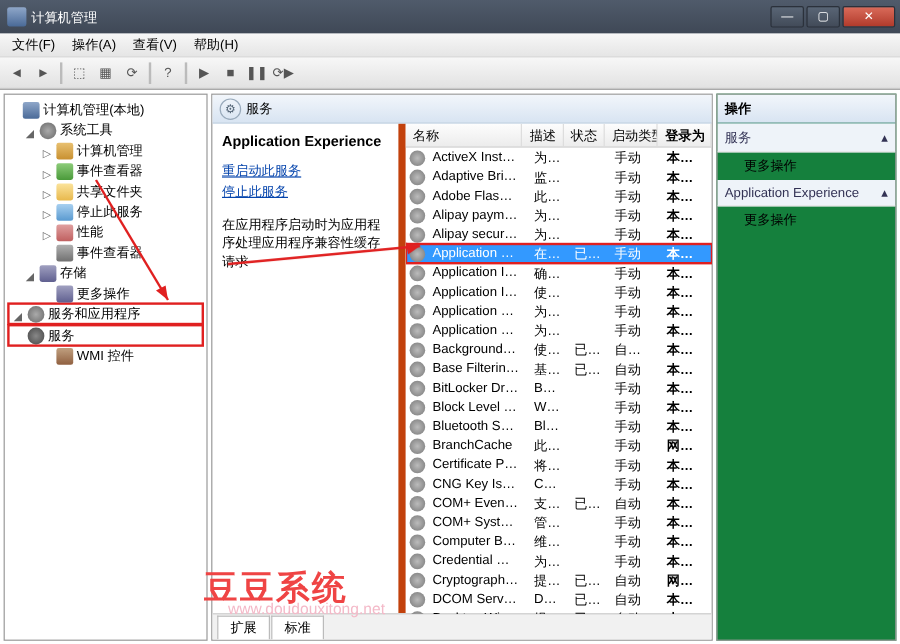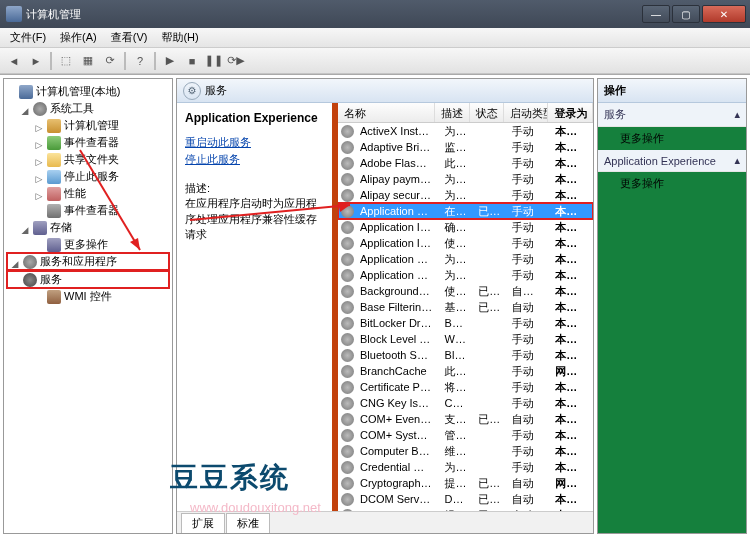--- a/index.html
+++ b/index.html
@@ -55,21 +55,21 @@
 .col-desc { width: 42px; }
 .col-stat { width: 42px; }
 .col-start { width: 56px; }
 .col-login { width: 56px; font-weight: bold; }
 .center-tabs { height: 22px; border-top: 1px solid #ccc; display: flex; align-items: flex-end; padding-left: 4px; gap: 1px; background: #f1f1f1; }
 .center-tabs span { padding: 2px 10px; border: 1px solid #bbb; border-bottom: none; background: #fff; }
 .action-pane { width: 150px; border: 1px solid #999; margin: 3px; background: #15803d; }
 .action-header { background: linear-gradient(#f2f6fb,#d8e4f2); border-bottom: 1px solid #b5c8dd; padding: 4px 6px; font-weight: bold; }
 .action-section { padding: 4px 6px; border-bottom: 1px solid #e5e5e5; background: #eef3f9; display: flex; justify-content: space-between; align-items: center; color: #335; }
 .action-item { padding: 4px 6px 4px 22px; }
-.watermark { position: absolute; left: 170px; bottom: 40px; color: #0c4a6e; font-size: 28px; font-weight: bold; pointer-events: none; letter-spacing: 2px; }
+.watermark { position: absolute; left: 170px; bottom: 28px; color: #ef4444; font-size: 28px; font-weight: bold; pointer-events: none; letter-spacing: 2px; }
 .watermark-url { position: absolute; left: 190px; bottom: 22px; color: #f4b9c8; font-size: 13px; pointer-events: none; }
 .arrow { position: absolute; pointer-events: none; }
 .arrow svg { overflow: visible; }
 </style>
 </head>
 <body>
 
 <div class="titlebar">
   <div class="title">计算机管理</div>
   <div class="win-controls">
@@ -175,21 +175,20 @@
     <div class="center-header">
       <div class="nav-btn">⚙</div>
       <span>服务</span>
     </div>
     <div class="center-body">
       <div class="detail-pane">
         <h3>Application Experience</h3>
         <a>重启动此服务</a>
         <a>停止此服务</a>
         <div class="desc">
-          <div>描述:</div>
           <div>在应用程序启动时为应用程序处理应用程序兼容性缓存请求</div>
         </div>
       </div>
       <div class="list-pane">
         <div class="list-header">
           <div class="col-name">名称</div>
           <div class="col-desc">描述</div>
           <div class="col-stat">状态</div>
           <div class="col-start">启动类型</div>
           <div class="col-login">登录为</div>

